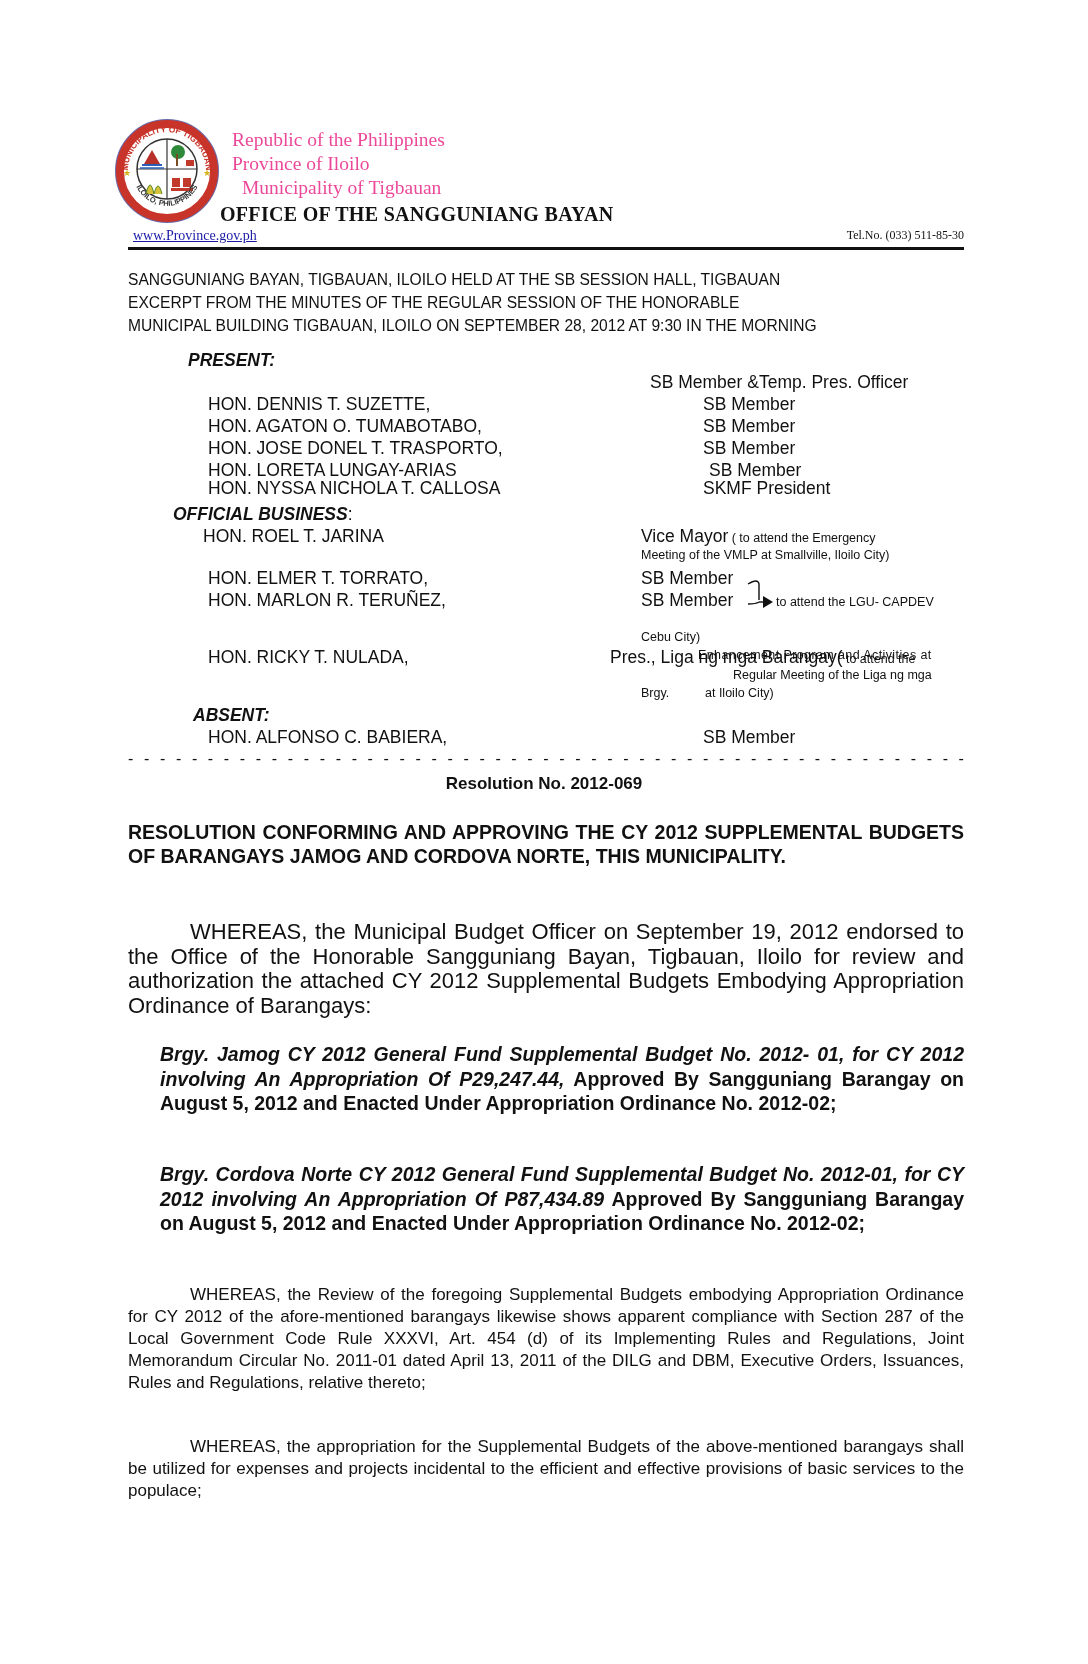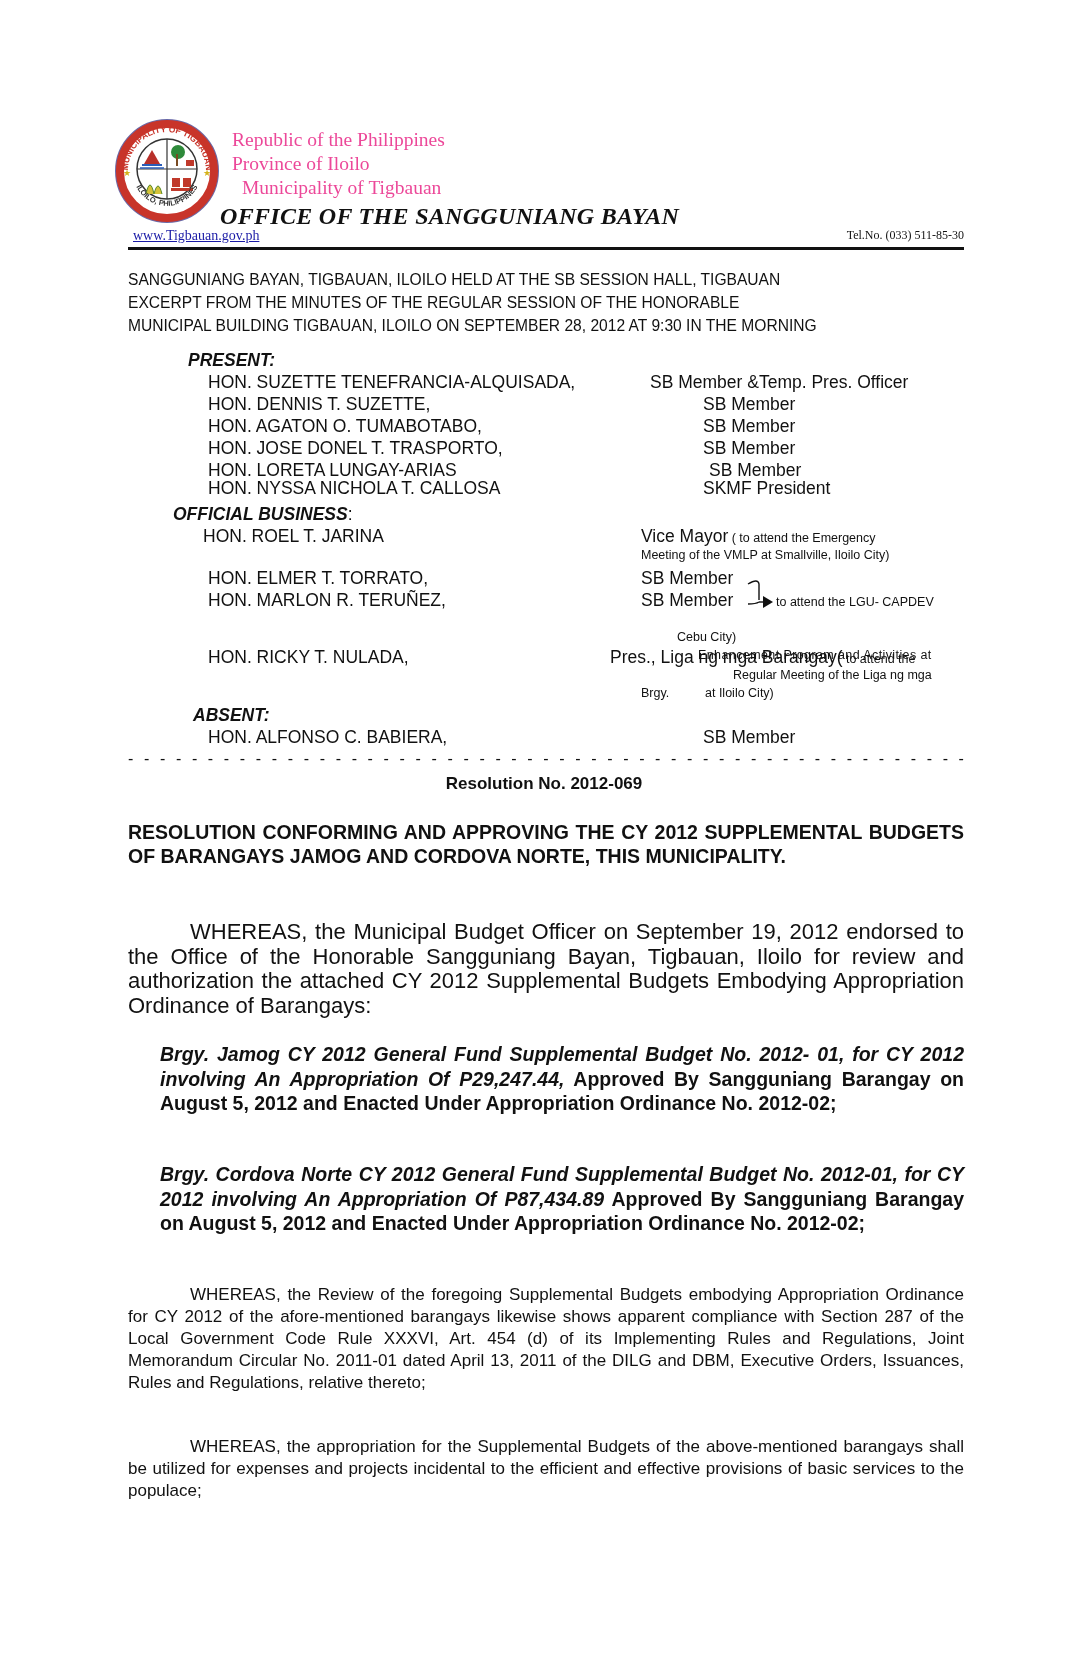--- a/index.html
+++ b/index.html
@@ -3,21 +3,21 @@
 <meta charset="utf-8">
 <style>
   html, body { margin: 0; padding: 0; background: #ffffff; }
   body { width: 1088px; height: 1664px; position: relative; overflow: hidden; color: #111; }
   .page { position: absolute; left: 0; top: 0; width: 1088px; height: 1664px; }
 
   
   .seal { position: absolute; left: 114px; top: 118px; width: 106px; height: 106px; }
   .lh-text { position: absolute; left: 232px; top: 128px; font-family: "Liberation Serif", serif; font-size: 19.5px; line-height: 24px; color: #ec4899; }
   .lh-text .l3 { padding-left: 10px; }
-  .lh-office { position: absolute; left: 220px; top: 203px; font-family: "Liberation Serif", serif; font-weight: bold; font-style: italic; font-size: 24px; letter-spacing: 0.3px; }
+  .lh-office { position: absolute; left: 220px; top: 203px; font-family: "Liberation Serif", serif; font-weight: bold; font-size: 20px; letter-spacing: 0.3px; }
   .lh-web { position: absolute; left: 133px; top: 228px; font-family: "Liberation Serif", serif; font-size: 14px; color: #1a1aa6; text-decoration: underline; }
   .lh-tel { position: absolute; right: 124px; top: 228px; font-family: "Liberation Serif", serif; font-size: 12px; }
   .lh-rule { position: absolute; left: 128px; right: 124px; top: 247px; border-top: 3px solid #111; }
 
   .sans { font-family: "Liberation Sans", sans-serif; }
 
   .excerpt { position: absolute; left: 128px; width: 836px; top: 268px; font-size: 15.6px; line-height: 23px; text-align: justify; text-align-last: left; }
   .excerpt span { display: block; }
 
   
@@ -82,35 +82,34 @@
       <text font-family="Liberation Sans, sans-serif" font-size="7.5" font-weight="bold" fill="#333"><textPath href="#arcBot" startOffset="50%" text-anchor="middle">ILOILO, PHILIPPINES</textPath></text>
     </svg>
   </div>
 
   <div class="lh-text">
     <div>Republic of the Philippines</div>
     <div>Province of Iloilo</div>
     <div class="l3">Municipality of Tigbauan</div>
   </div>
   <div class="lh-office">OFFICE OF THE SANGGUNIANG BAYAN</div>
-  <a class="lh-web">www.Tigbauan.gov.ph</a>
+  <a class="lh-web">www.Province.gov.ph</a>
   <div class="lh-tel">Tel.No. (033) 511-85-30</div>
   <div class="lh-rule"></div>
 
   <div class="excerpt sans">
     <span>SANGGUNIANG BAYAN, TIGBAUAN, ILOILO HELD AT THE SB SESSION HALL, TIGBAUAN</span>
     <span>EXCERPT FROM THE MINUTES OF THE REGULAR SESSION OF THE HONORABLE</span>
     <span>MUNICIPAL BUILDING TIGBAUAN, ILOILO ON SEPTEMBER 28, 2012 AT 9:30 IN THE MORNING</span>
   </div>
 
   <div class="attendance sans">
     <div class="att-h" style="left:188px; top:0px;">PRESENT:</div>
 
     <div class="att-row" style="top:22px;">
-      <span class="att-name">HON. SUZETTE TENEFRANCIA-ALQUISADA,</span>
       <span class="att-role" style="left:650px;">SB Member &amp;Temp. Pres. Officer</span>
     </div>
     <div class="att-row" style="top:44px;">
       <span class="att-name">HON. DENNIS T. SUZETTE,</span>
       <span class="att-role" style="left:703px;">SB Member</span>
     </div>
     <div class="att-row" style="top:66px;">
       <span class="att-name">HON. AGATON O. TUMABOTABO,</span>
       <span class="att-role" style="left:703px;">SB Member</span>
     </div>
@@ -144,21 +143,21 @@
       <span class="att-role" style="left:641px;">SB Member</span>
       <span class="att-sub" style="left:776px; top:5px;">to attend the LGU- CAPDEV</span>
     </div>
     <svg class="bracket" style="left:746px; top:226px;" width="34" height="34">
       <path d="M 2 8 Q 12 2 13 8 L 13 24" stroke="#111" stroke-width="1.4" fill="none"></path>
       <path d="M 2 28 Q 10 28 13 26" stroke="#111" stroke-width="1.4" fill="none"></path>
       <path d="M 13 26 L 24 26" stroke="#111" stroke-width="1.4"></path>
       <path d="M 17 20 L 27 26 L 17 32 Z" fill="#111"></path>
     </svg>
     <div class="att-sub" style="left:698px; top:262px; letter-spacing:0.4px;margin-top:36px;">Enhancement  Program  and  Activities  at</div>
-    <div class="att-sub" style="left:641px; top:280px;margin-left:36px;">Cebu City)</div>
+    <div class="att-sub" style="left:641px; top:280px;">Cebu City)</div>
 
     <div class="att-row" style="top:297px;">
       <span class="att-name">HON. RICKY T. NULADA,</span>
       <span class="att-role" style="left:610px;"><span>Pres., Liga ng mga Barangay(</span><span class="att-note"> to attend the</span></span>
     </div>
     <div class="att-sub" style="left:733px; top:318px;">Regular Meeting of the Liga ng mga</div>
     <div class="att-sub" style="left:641px; top:336px;">Brgy.</div>
     <div class="att-sub" style="left:705px; top:336px;">at Iloilo City)</div>
 
     <div class="att-h" style="left:193px; top:355px;">ABSENT:</div>

